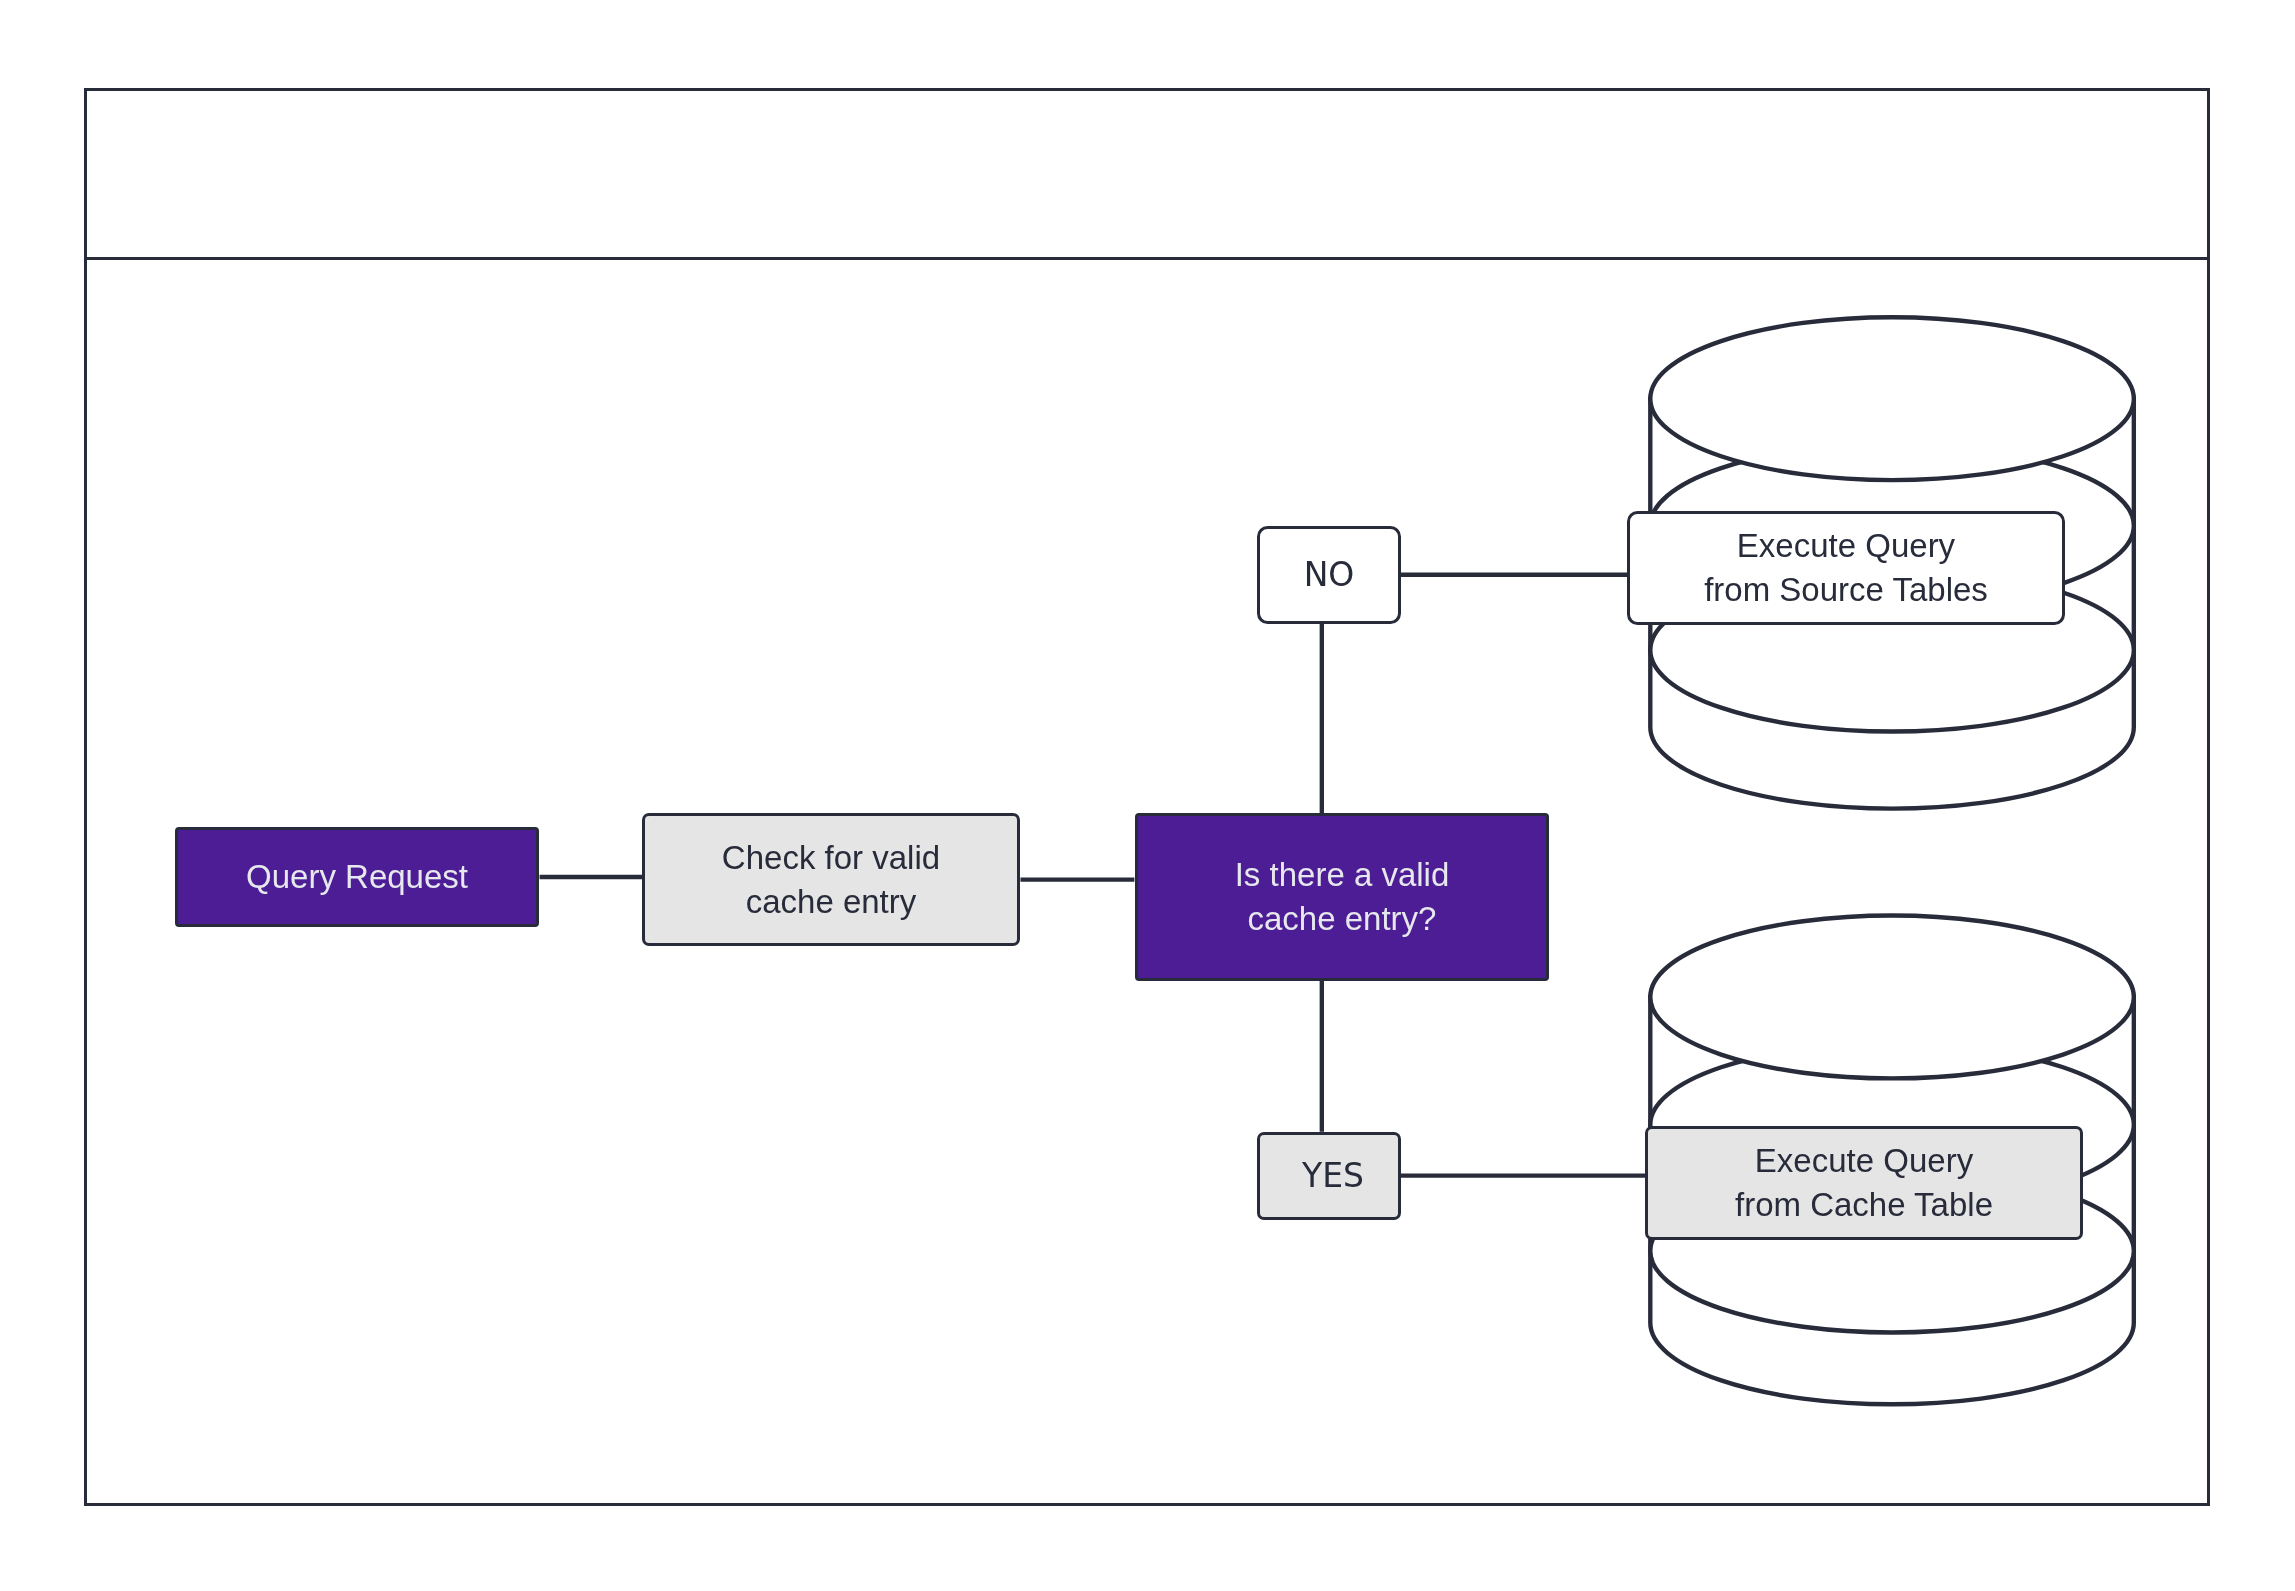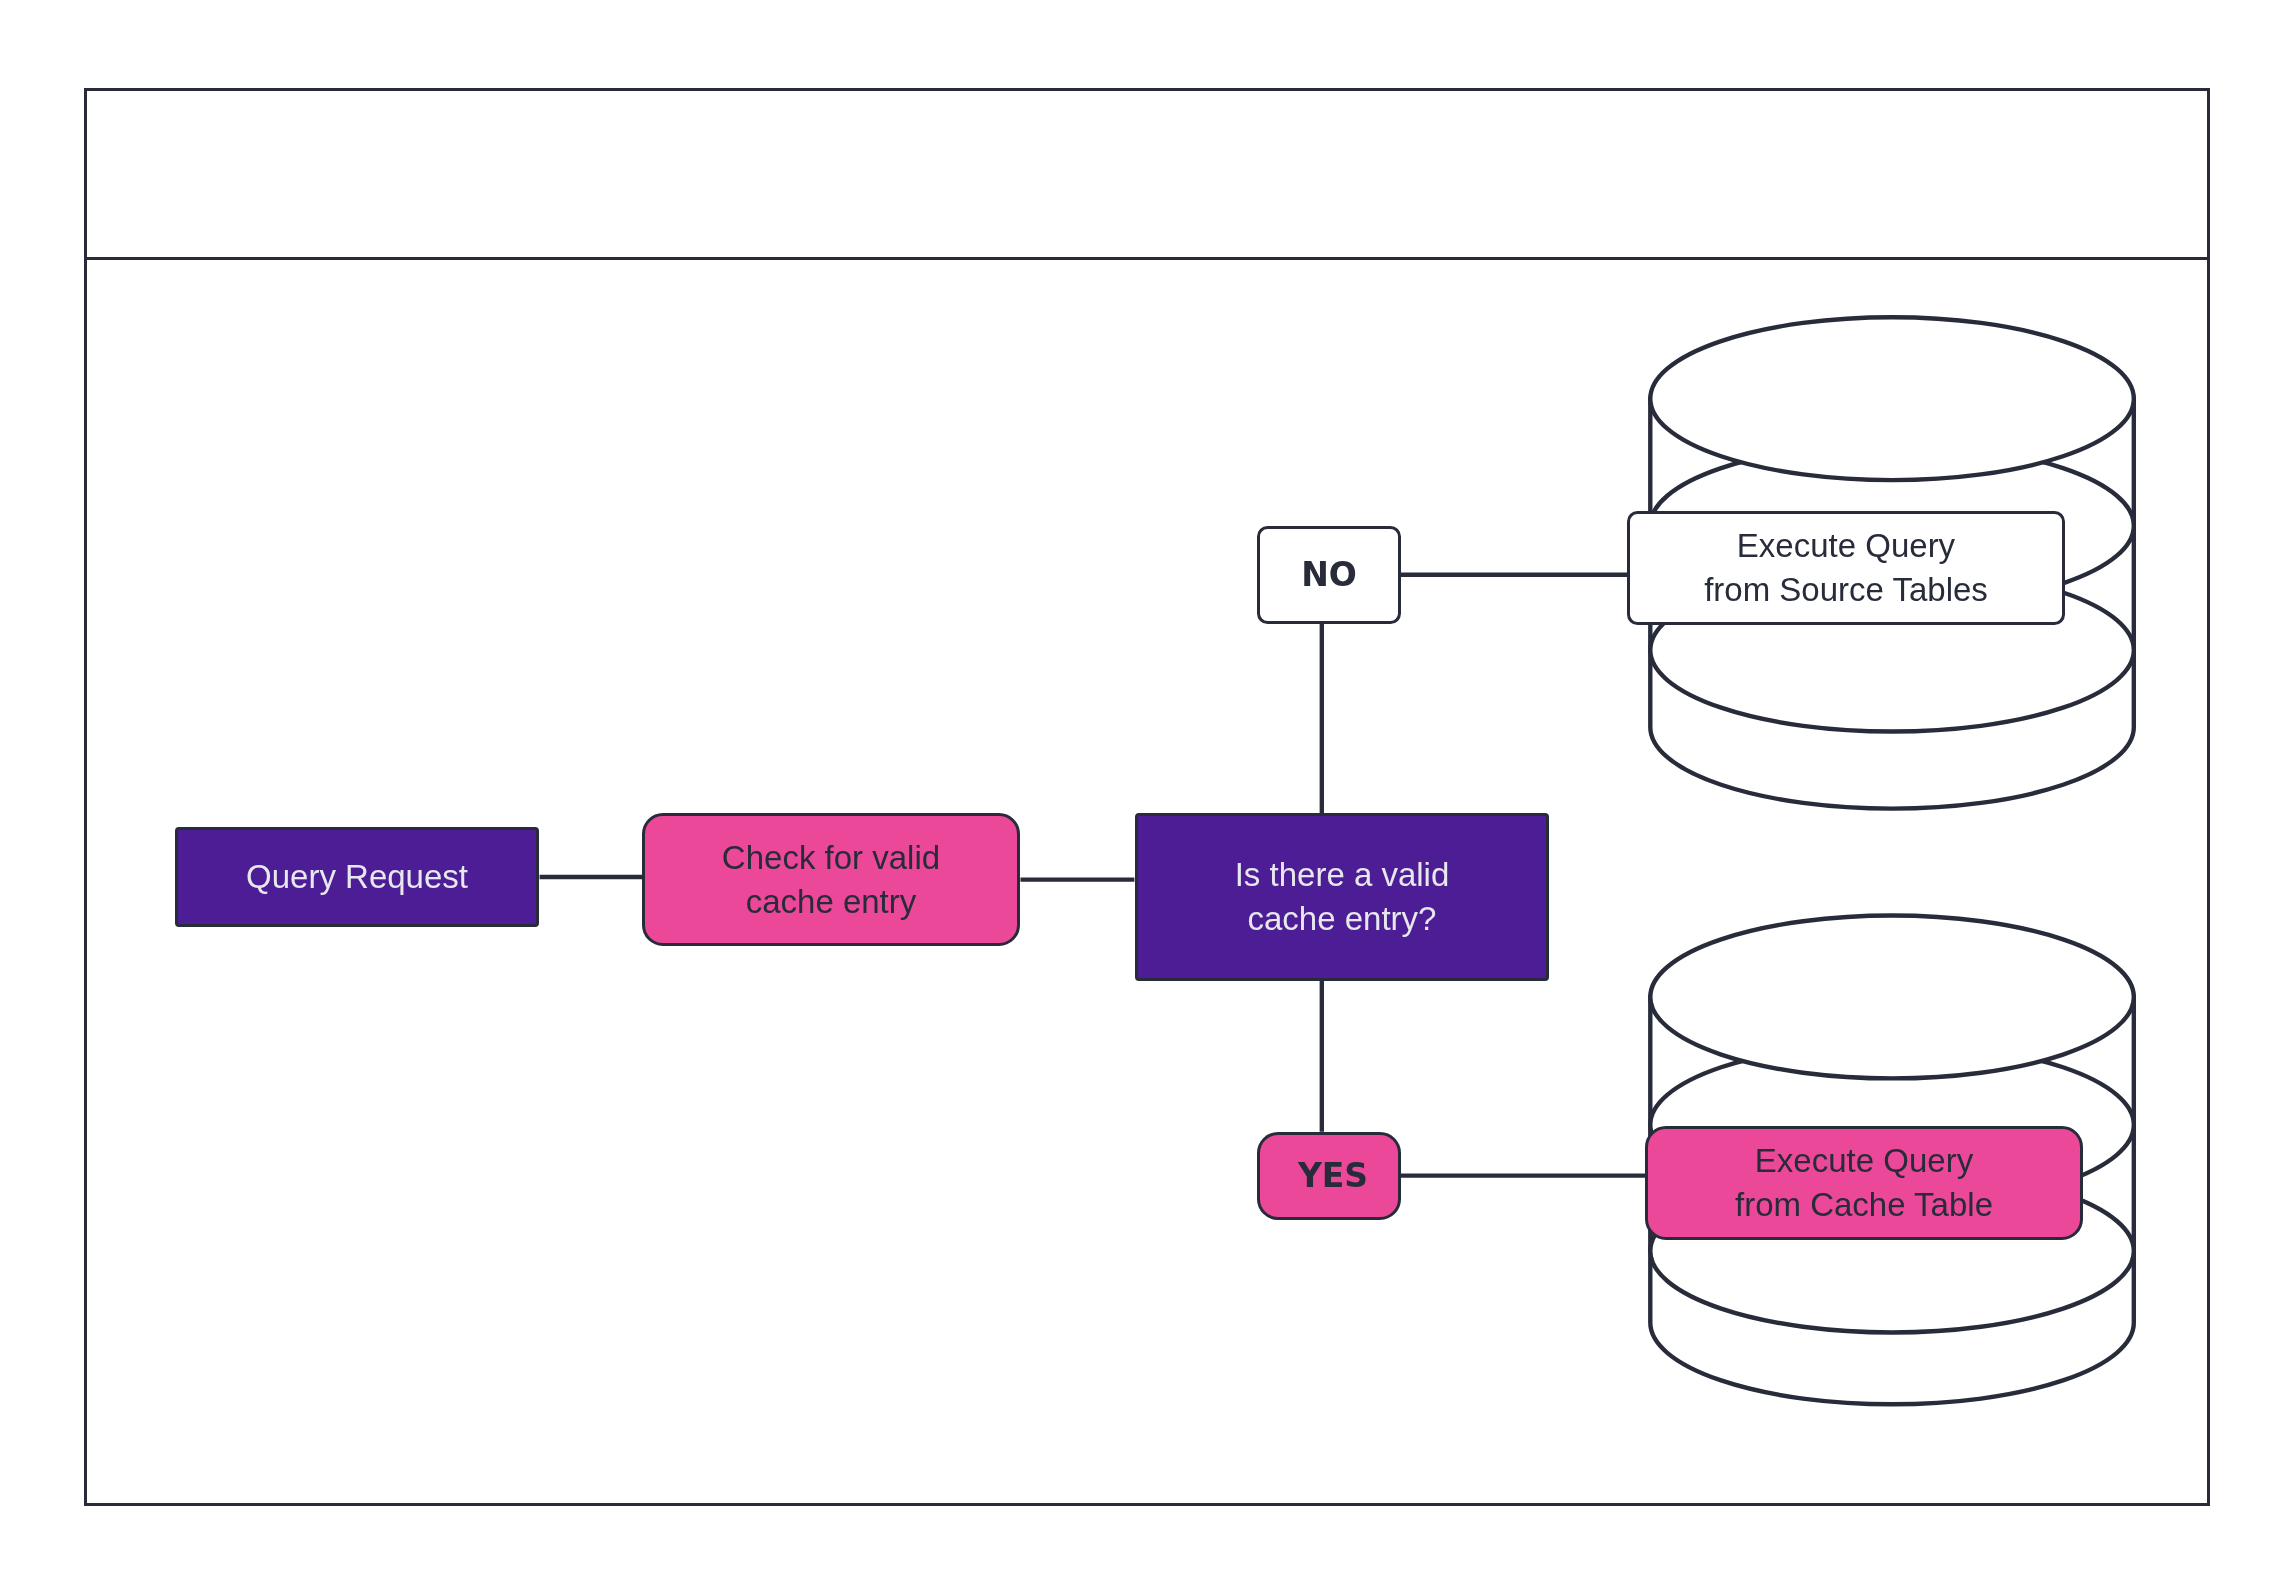--- a/index.html
+++ b/index.html
@@ -72,34 +72,34 @@
     white-space: pre-line;
     line-height: 1.32;
   }
   .node.dark {
     background: #4c1d95;
     color: #e6e8ed;
     border: 3.5px solid #272b3a;
     border-radius: 4px;
   }
   .node.green {
-    background: #ec4899;
+    background: #e5e5e5;
     color: #272b3a;
     border: 3.5px solid #272b3a;
-    border-radius: 21px;
+    border-radius: 7px;
   }
   .node.white {
     background: #ffffff;
     color: #272b3a;
     border: 3.5px solid #272b3a;
     border-radius: 10.5px;
   }
   .edge-label {
     font-family: "DejaVu Sans", sans-serif;
-    font-weight: bold;
+    font-weight: normal;
     text-align: center;
   }
   
   #node-query-request {
     left: 175px; top: 827px; width: 364px; height: 100px;
     font-size: 33px;
   }
   #node-check-cache {
     left: 642px; top: 813px; width: 378px; height: 133px;
     font-size: 33px;

